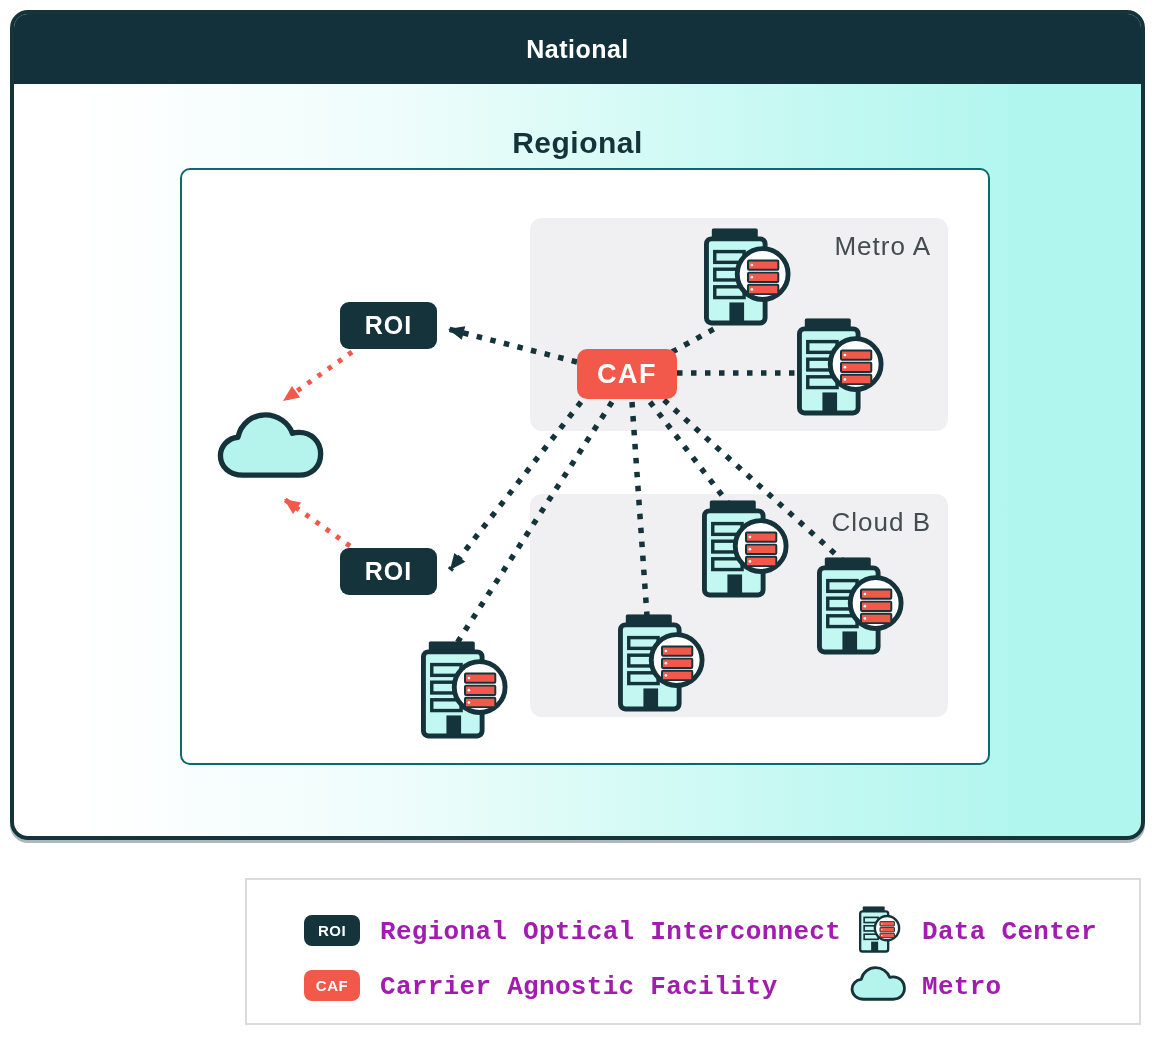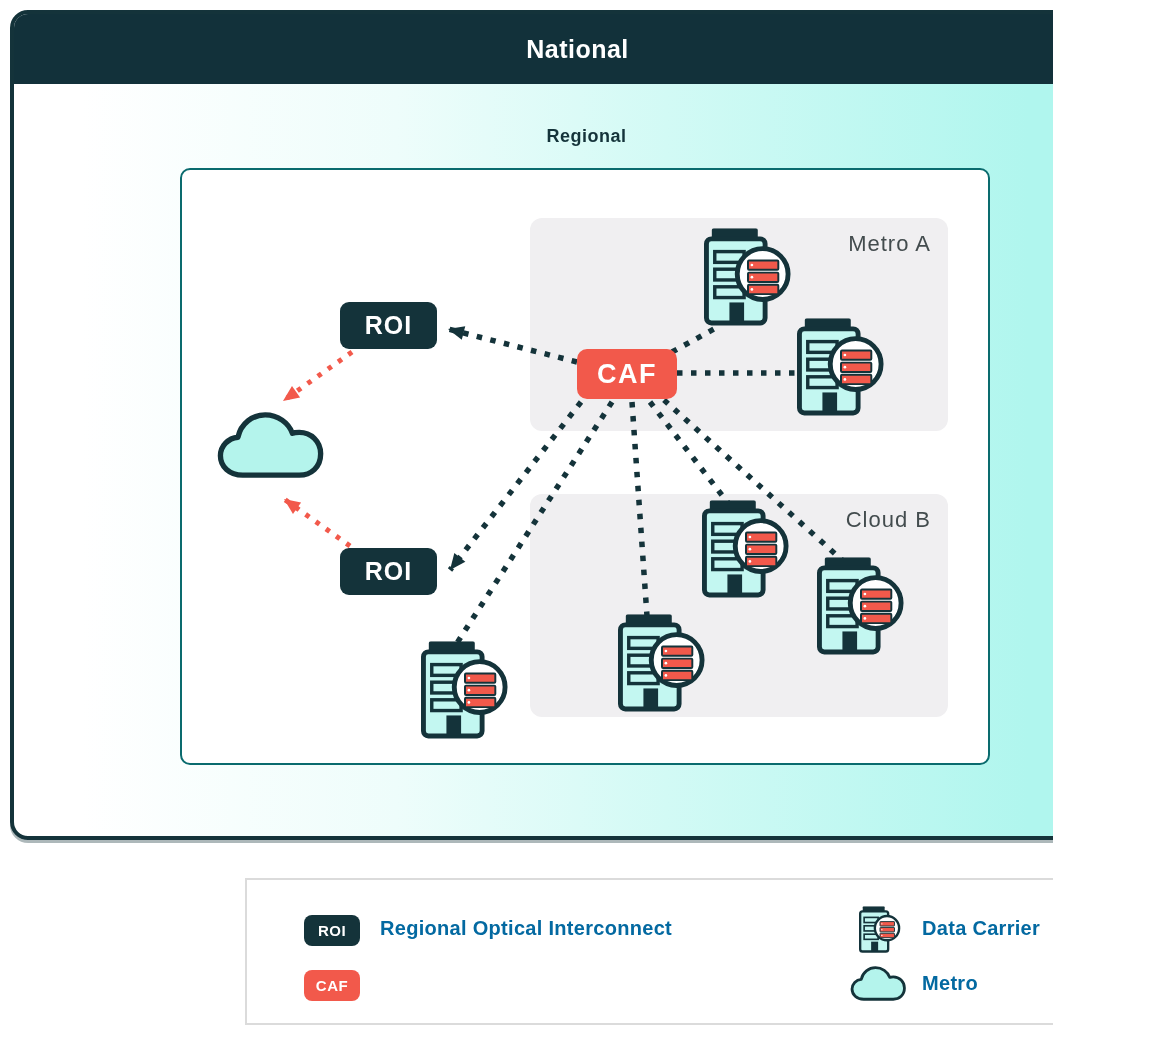--- a/index.html
+++ b/index.html
@@ -1,51 +1,51 @@
 <!DOCTYPE html>
 <html><head>
 <meta charset="utf-8">
 <style>
   * { margin:0; padding:0; box-sizing:border-box; }
   html,body { background:#ffffff; }
   body { font-family:"Liberation Sans", sans-serif; }
-  #stage { position:relative; width:1053px; height:1064px; background:#ffffff; overflow:hidden; }
+  #stage { position:relative; width:1155px; height:1064px; background:#ffffff; overflow:hidden; }
 
   
   .outer-box {
     position:absolute; left:10px; top:10px; width:1135px; height:830px;
     border:4px solid #14333a; border-radius:18px; overflow:hidden;
     background:linear-gradient(90deg,#ffffff 6%,#eefdfb 34%,#d2faf5 58%,#b0f6ee 90%);
     box-shadow:0 3px 0 rgba(20,51,58,.35);
   }
   .national-bar {
     position:absolute; left:0; top:0; width:100%; height:70px;
     background:#12313a; color:#ffffff; font-weight:700; font-size:25px;
     letter-spacing:.5px; text-align:center; line-height:70px;
   }
   .regional-label {
     position:absolute; left:0; top:112px; width:100%; text-align:center;
-    color:#14333a; font-weight:700; font-size:18px; letter-spacing:.5px;margin-left:9px;
+    color:#14333a; font-weight:700; font-size:30px; letter-spacing:.5px;
   }
 
   
   .inner-panel {
     position:absolute; left:180px; top:168px; width:810px; height:597px;
     background:#ffffff; border:2px solid #0a6b6e; border-radius:10px; z-index:1;
   }
 
   
   .metro {
     position:absolute; background:#f0eff1; border-radius:12px; z-index:2;
   }
   .metro-a { left:530px; top:218px; width:418px; height:213px; }
   .metro-b { left:530px; top:494px; width:418px; height:223px; }
   .metro-label {
     position:absolute; top:13px; right:17px; color:#434c4e;
-    font-size:22px; letter-spacing:1px; font-weight:400;
+    font-size:26px; letter-spacing:1px; font-weight:400;
   }
 
   
   .links { position:absolute; left:0; top:0; width:1155px; height:1064px; z-index:3; pointer-events:none; }
 
   
   .node { position:absolute; z-index:4; display:flex; align-items:center; justify-content:center; }
   .caf-node {
     left:577px; top:349px; width:100px; height:50px;
     background:#f2594b; border-radius:10px; color:#ffffff;
@@ -74,21 +74,21 @@
     background:#ffffff; border:2px solid #dbdbdb;
   }
   .legend-badge {
     position:absolute; width:56px; height:31px; border-radius:8px;
     color:#ffffff; font-weight:700; font-size:15px; letter-spacing:.5px;
     display:flex; align-items:center; justify-content:center;
   }
   .badge-roi { left:57px; top:35px; background:#14333a; }
   .badge-caf { left:57px; top:90px; background:#f2594b; }
   .legend-text {
-    position:absolute; color:#0369a1; font-weight:700; font-size:20px; letter-spacing:.3px;
+    position:absolute; color:#a21caf; font-weight:700; font-size:26px; letter-spacing:.3px;font-family:Liberation Mono, monospace;
   }
   .lt-1 { left:133px; top:37px; }
   .lt-2 { left:133px; top:92px; }
   .lt-3 { left:675px; top:37px; }
   .lt-4 { left:675px; top:92px; }
   .legend-dc { position:absolute; left:612px; top:26px; width:42px; height:48px; }
   .legend-cloud { position:absolute; left:603px; top:85px; width:58px; height:38px; }
 </style>
 </head>
 <body>
@@ -183,23 +183,24 @@
       <use href="#dc-icon"></use>
     </svg>
   <svg class="dc dc-6" viewBox="0 0 90 102">
       <use href="#dc-icon"></use>
     </svg>
 
   <div class="legend">
     <div class="legend-badge badge-roi">ROI</div>
     <div class="legend-text lt-1">Regional Optical Interconnect</div>
     <div class="legend-badge badge-caf">CAF</div>
+    <div class="legend-text lt-2">Carrier Agnostic Facility</div>
     <svg class="legend-dc" viewBox="0 0 90 102">
         <use href="#dc-icon"></use>
       </svg>
-    <div class="legend-text lt-3">Data Carrier</div>
+    <div class="legend-text lt-3">Data Center</div>
     <svg class="legend-cloud" viewBox="0 0 114 74">
         <use href="#cloud-shape"></use>
       </svg>
     <div class="legend-text lt-4">Metro</div>
   </div>
 
 </div>
 
 </body></html>

